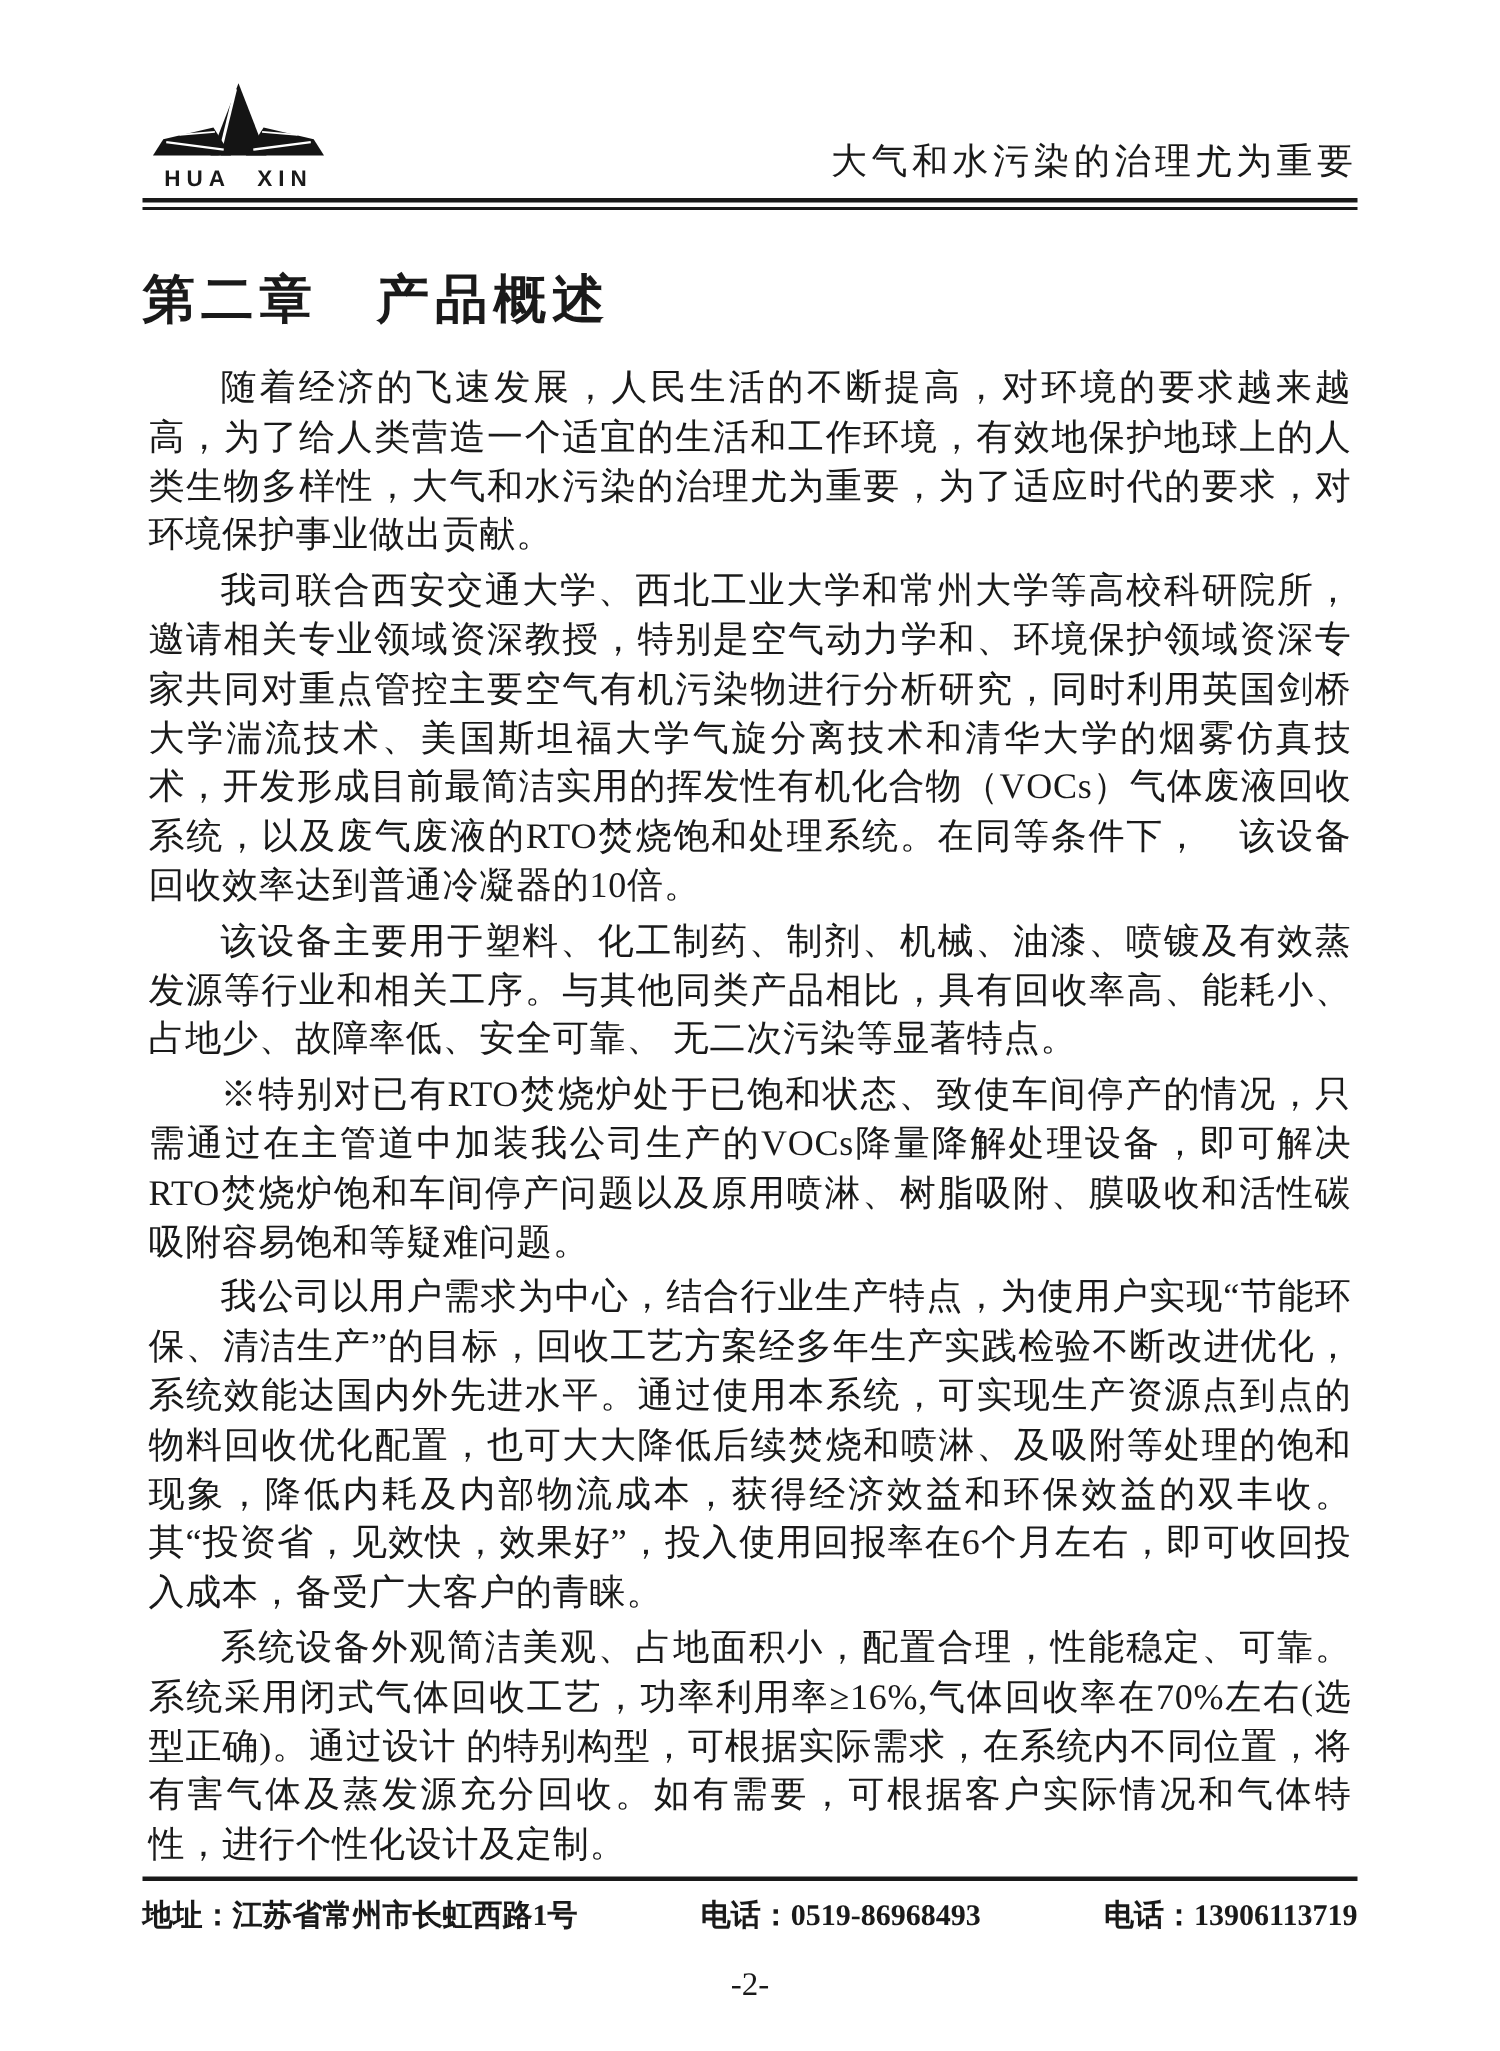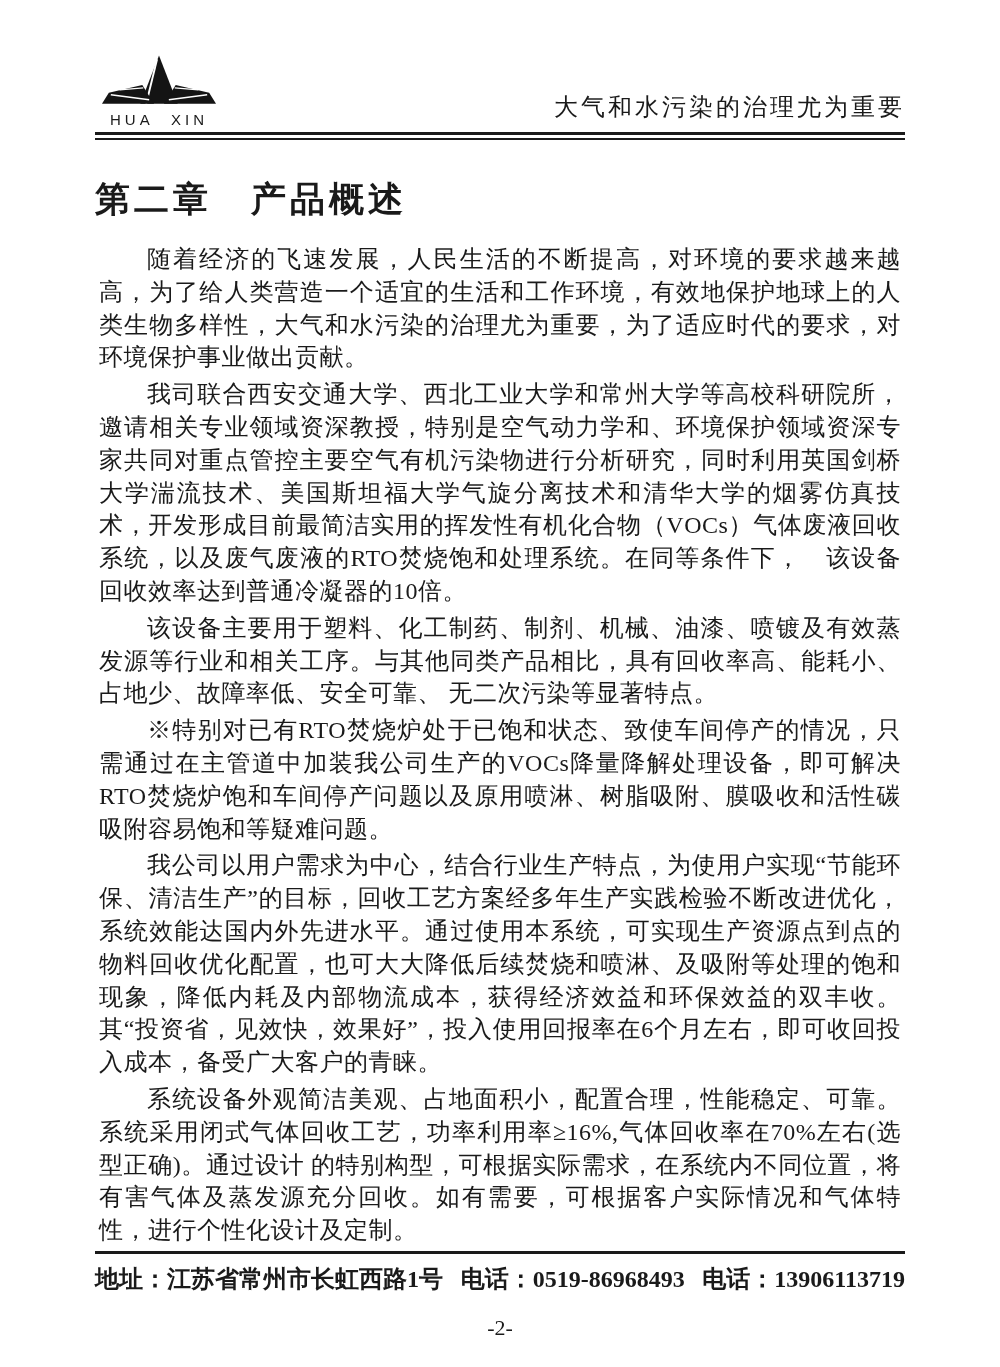--- a/index.html
+++ b/index.html
@@ -31,21 +31,21 @@
     display: flex;
     flex-direction: column;
     align-items: center;
     width: 128px;
   }
   .logo-block svg {
     display: block;
   }
   .logo-wordmark {
     font-family: "Liberation Sans", sans-serif;
-    font-weight: normal;
+    font-weight: bold;
     font-size: 15px;
     letter-spacing: 4px;
     word-spacing: 10px;
     line-height: 1;
     margin-top: 2px;
     white-space: nowrap;
   }
   .slogan {
     font-size: 24px;
     letter-spacing: 3px;
@@ -82,21 +82,21 @@
   .page-footer {
     margin-top: auto;
   }
   .footer-divider {
     border-top: 3px solid #1a1a1a;
   }
   .footer-row {
     display: flex;
     justify-content: space-between;
     padding-top: 9px;
-    font-size: 24px;
+    font-size: 20px;
     font-weight: bold;
   }
   .page-number {
     margin-top: 20px;
     text-align: center;
     font-size: 22px;
     font-weight: normal;
   }
 </style>
 </head>

